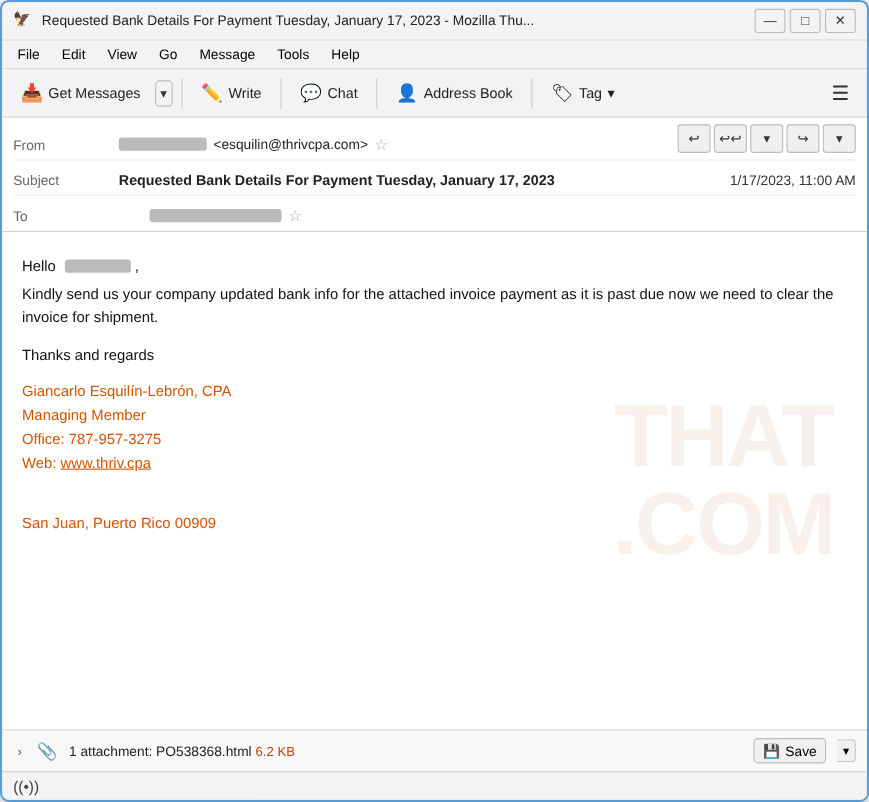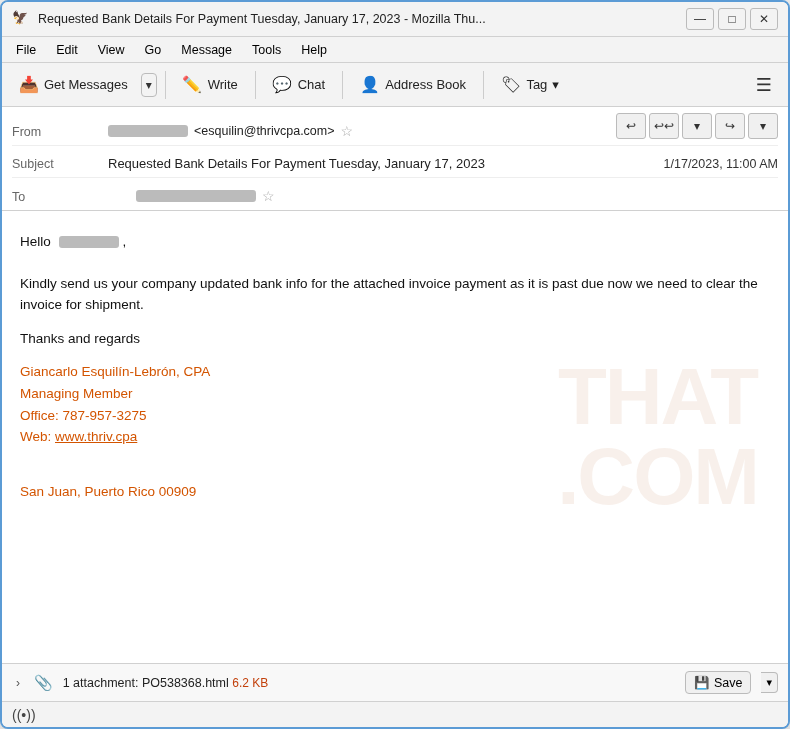--- a/index.html
+++ b/index.html
@@ -152,21 +152,21 @@
     }
     .redacted {
       display: inline-block;
       background: #bbb;
       border-radius: 3px;
       height: 12px;
       vertical-align: middle;
     }
     .star-icon { color: #aaa; cursor: pointer; font-size: 14px; }
     .subject-value {
-      font-weight: normal;
+      font-weight: bold;
       font-size: 13px;
       flex: 1;
     }
     .email-date {
       font-size: 12.5px;
       color: #333;
       white-space: nowrap;
     }
     .nav-btns {
       display: flex; gap: 3px; margin-left: 8px;
@@ -189,21 +189,21 @@
       background: #fff;
       overflow-y: auto;
       position: relative;
     }
     .email-body p {
       font-size: 13.5px;
       line-height: 1.6;
       color: #111;
       margin-bottom: 12px;
     }
-    .email-body .greeting { margin-bottom: 20px; }
+    .email-body .greeting { margin-bottom: 4px; }
     .email-body .signature { color: #d35400; }
     .email-body .signature a { color: #d35400; text-decoration: underline; }
     .watermark {
       position: absolute;
       right: 30px;
       top: 50%;
       transform: translateY(-50%);
       font-size: 80px;
       font-weight: 900;
       color: rgba(200, 140, 100, 0.13);

